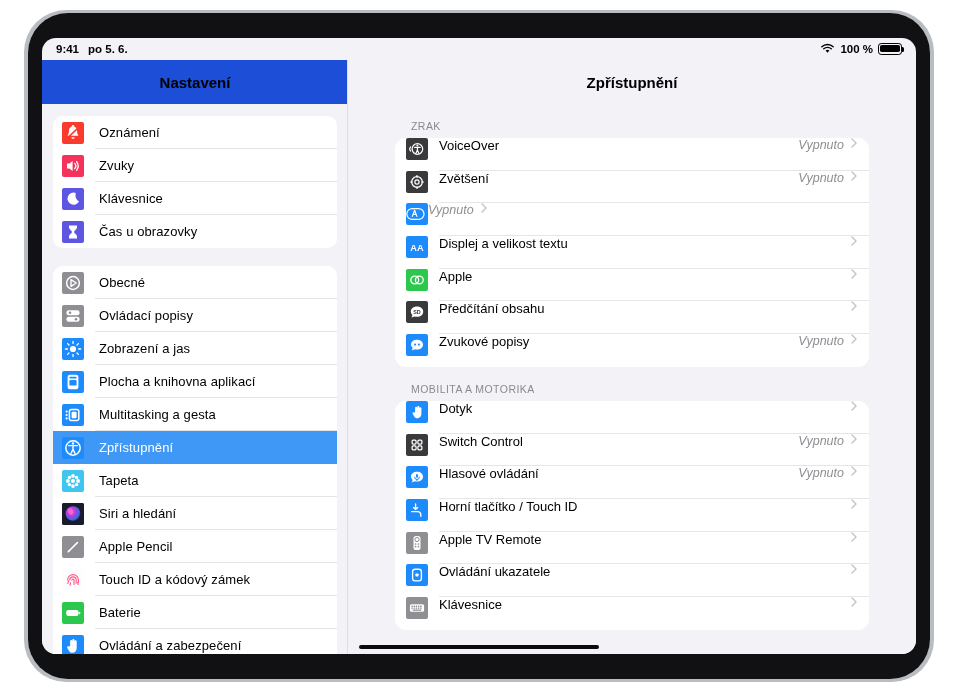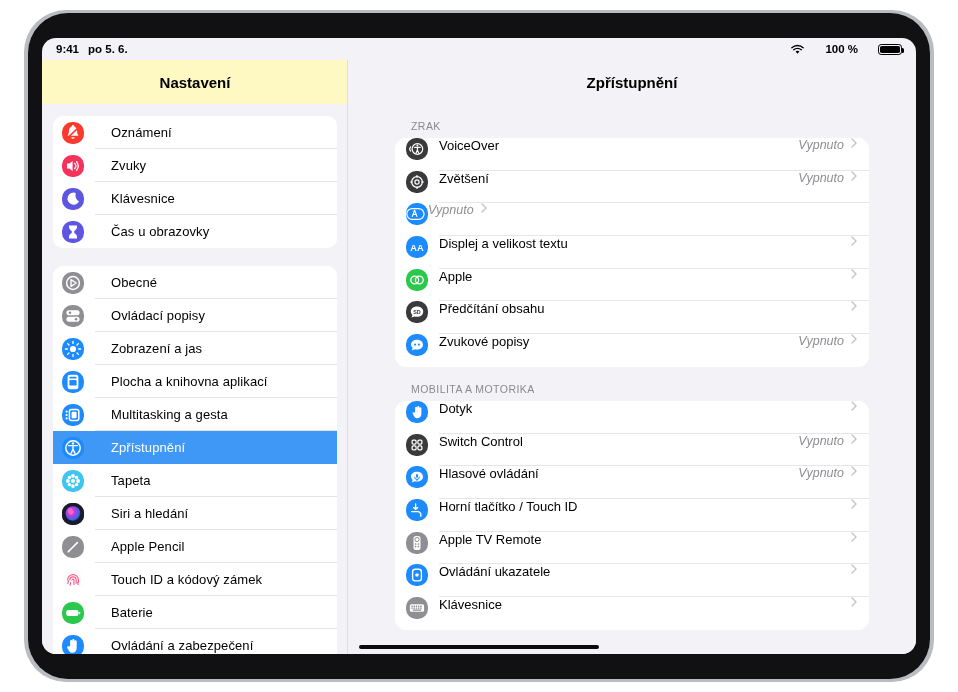--- a/index.html
+++ b/index.html
@@ -30,21 +30,21 @@
   }
 
   
   .statusbar{
     position:absolute; left:0; top:0; width:874px; height:22px;
     display:flex; align-items:center; justify-content:space-between;
     padding:0 14px; box-sizing:border-box;
     font-size:11.5px; font-weight:bold; color:#000;
   }
   .status-left{ display:flex; align-items:baseline; gap:9px; }
-  .status-right{ display:flex; align-items:flex-end; gap:20px; }
+  .status-right{ display:flex; align-items:flex-start; gap:5px; }
   .status-right .pct{ font-size:11.5px; font-weight:bold; }
   .wifi-ico{ width:15px; height:11px; display:block; }
   .batt{
     position:relative; width:24px; height:11.5px;
     border:1.3px solid #000; border-radius:3.2px; box-sizing:border-box;
   }
   .batt::after{
     content:""; position:absolute; right:-3.2px; top:3px;
     width:2px; height:5px; background:#000; border-radius:0 1.5px 1.5px 0;
   }
@@ -53,47 +53,47 @@
 
   
   .split{ position:absolute; left:0; top:22px; width:874px; height:594px; display:flex; }
 
   
   .sidebar{
     width:306px; height:594px; background:#f2f2f7; position:relative;
     display:flex; flex-direction:column;
   }
   .sidebar-head{
-    height:44px; flex:0 0 44px; background:#fef9c3;
+    height:44px; flex:0 0 44px; background:#1d4ed8;
     display:flex; align-items:center; justify-content:center;
     font-size:15px; font-weight:bold; color:#000;
   }
   .sidebar-scroll{
     flex:1; overflow:hidden; position:relative; padding-top:12px;
   }
   .side-group{
     margin:0 11px 18px 11px; background:#ffffff; border-radius:10px; overflow:hidden;
   }
   .side-row{
     position:relative; height:33px; display:flex; align-items:center;
     padding-left:9px; box-sizing:border-box; background:#ffffff;
   }
   .side-row.selected{ background:#3f97f6; }
   .side-row .sep{
     position:absolute; left:42px; right:0; bottom:0; height:1px; background:#e3e3e8;
   }
   .side-row:last-child .sep{ display:none; }
   .ico{
-    width:22px; height:22px; border-radius:10px; flex:0 0 22px;
+    width:22px; height:22px; border-radius:2px; flex:0 0 22px;
     display:flex; align-items:center; justify-content:center;
     overflow:hidden; position:relative;
   }
   .ico svg{ display:block; }
   .side-label{
-    margin-left:27px; font-size:13px; color:#000; letter-spacing:0.1px; white-space:nowrap;
+    margin-left:15px; font-size:13px; color:#000; letter-spacing:0.1px; white-space:nowrap;
   }
   .side-row.selected .side-label{ color:#ffffff; }
 
   .sidebar-divider{
     position:absolute; right:0; top:0; bottom:0; width:1px; background:#dededf;
   }
 
   
   .detail{
     flex:1; height:594px; background:#f2f2f7; position:relative;

